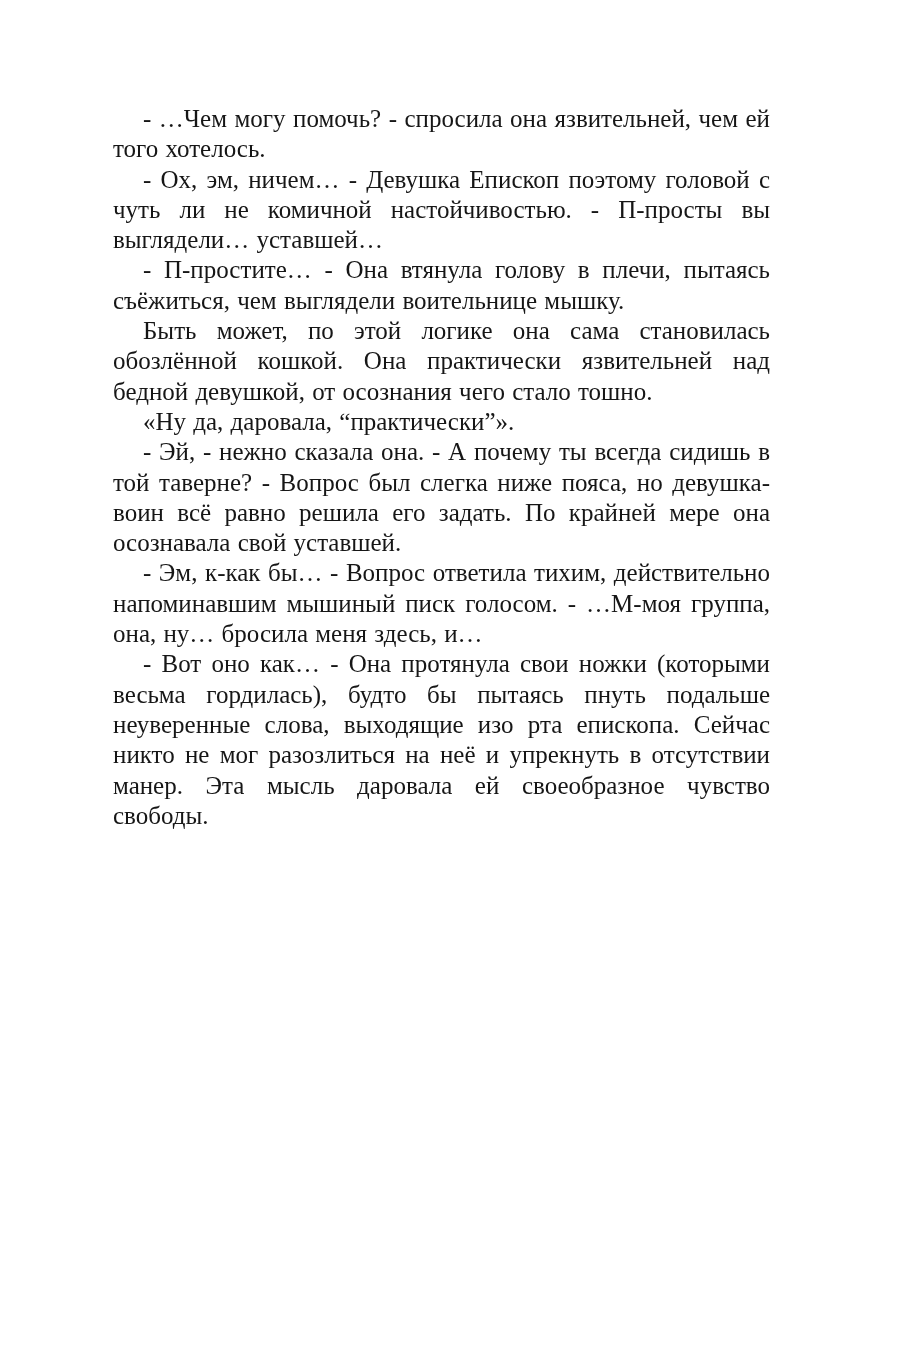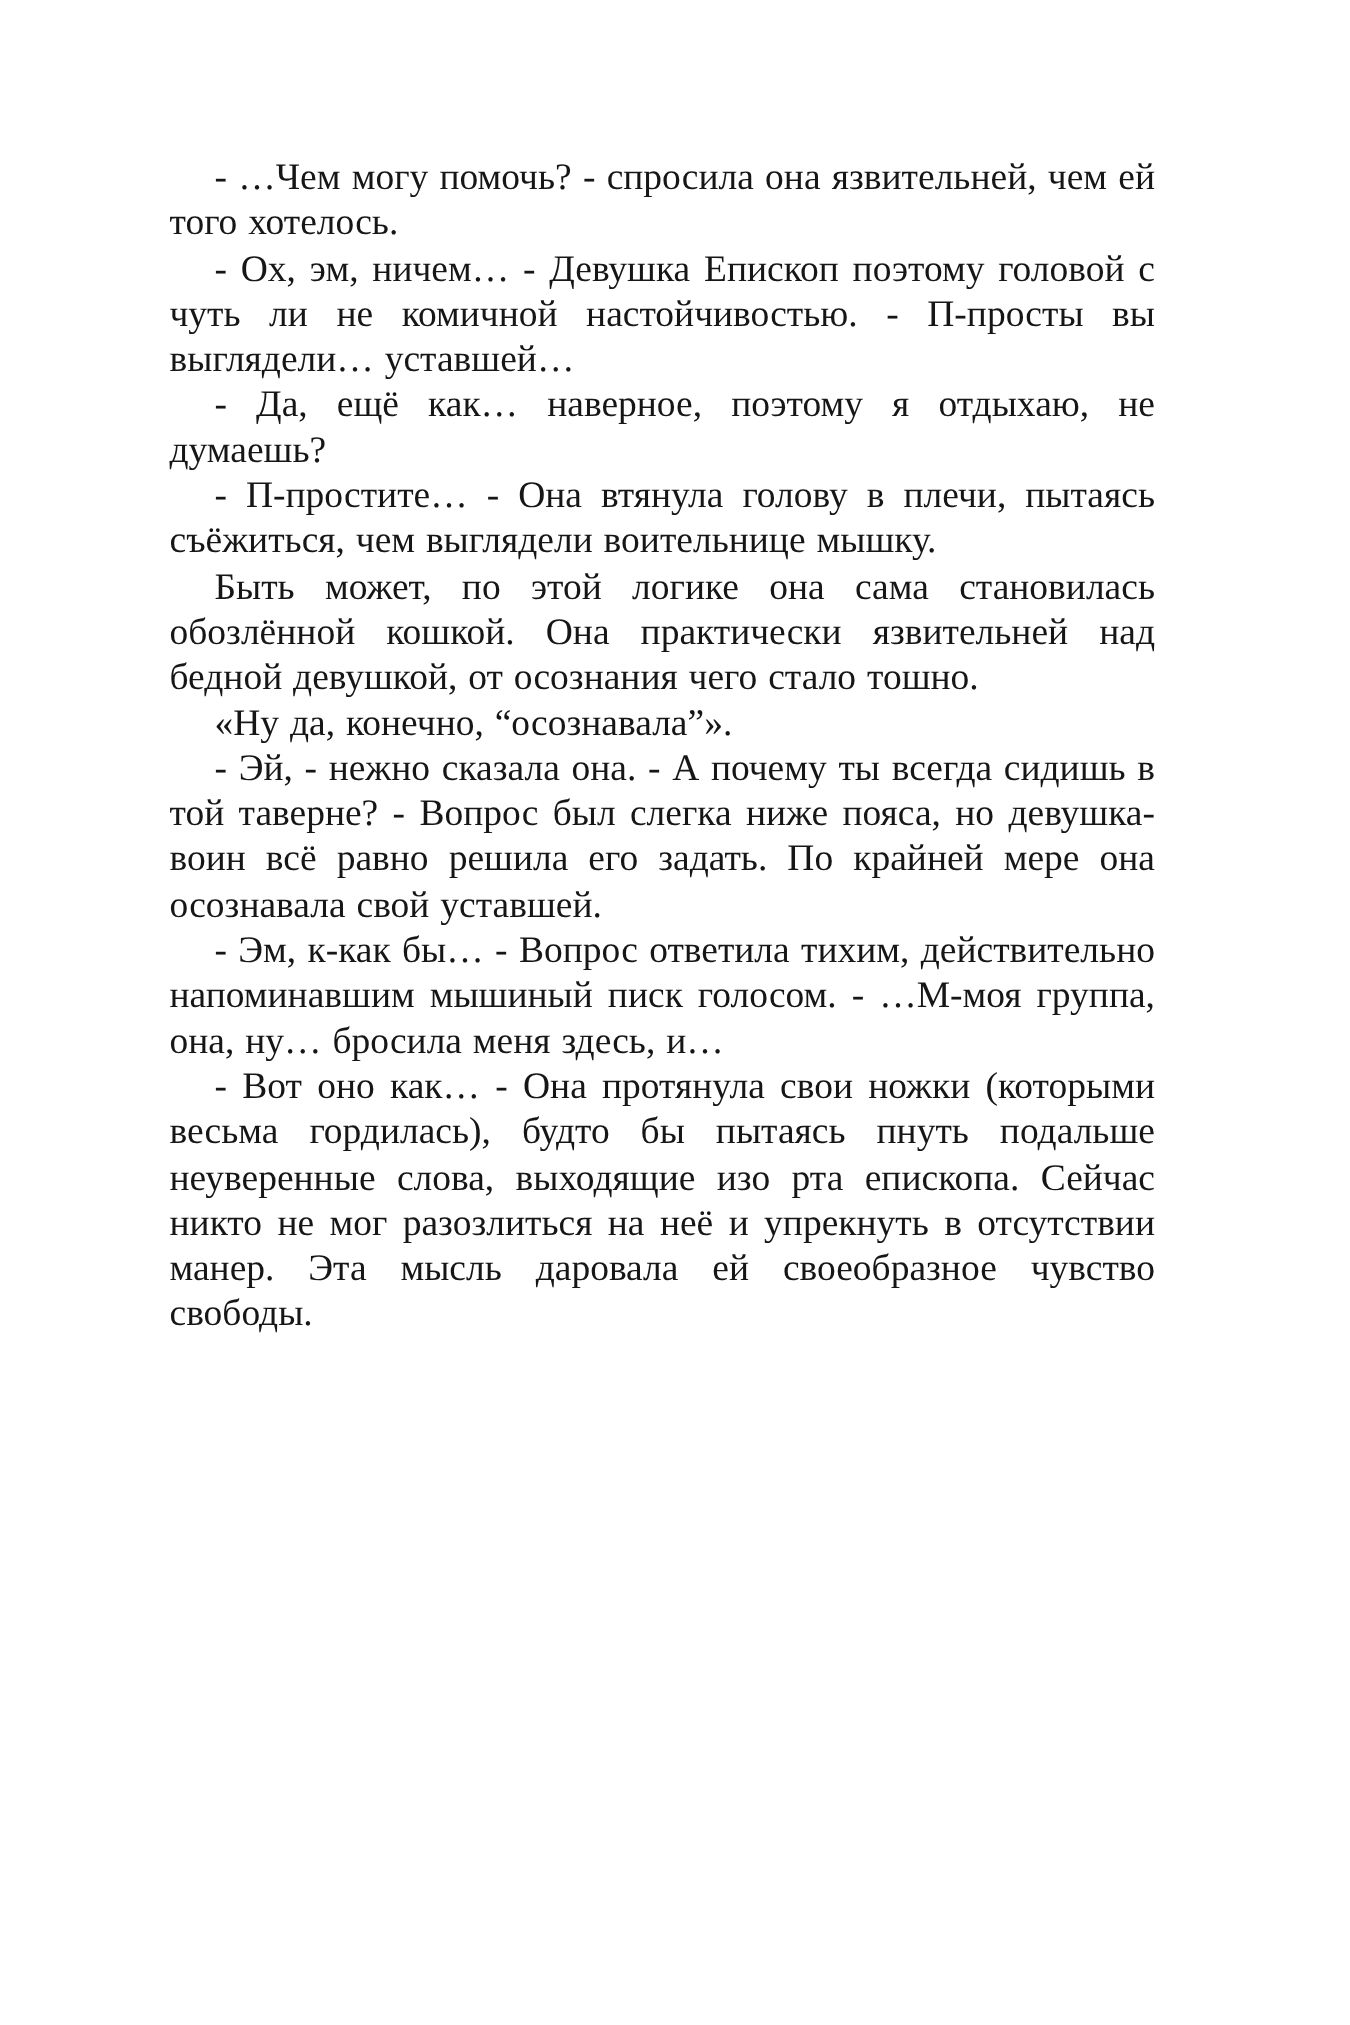--- a/index.html
+++ b/index.html
@@ -34,21 +34,20 @@
     word-spacing: 1px;
   }
 </style>
 </head>
 <body>
 
 <div class="page">
   <div class="text-column">
     <p>- …Чем могу помочь? - спросила она язвительней, чем ей того хотелось.</p>
     <p>- Ох, эм, ничем… - Девушка Епископ поэтому головой с чуть ли не комичной настойчивостью. - П-просты вы выглядели… уставшей…</p>
-    <p>- Да, ещё как… наверное, поэтому я отдыхаю, не думаешь?</p>
     <p>- П-простите… - Она втянула голову в плечи, пытаясь съёжиться, чем выглядели воительнице мышку.</p>
     <p>Быть может, по этой логике она сама становилась обозлённой кошкой. Она практически язвительней над бедной девушкой, от осознания чего стало тошно.</p>
-    <p>«Ну да, конечно, “осознавала”».</p>
+    <p>«Ну да, даровала, “практически”».</p>
     <p>- Эй, - нежно сказала она. - А почему ты всегда сидишь в той таверне? - Вопрос был слегка ниже пояса, но девушка-воин всё равно решила его задать. По крайней мере она осознавала свой уставшей.</p>
     <p>- Эм, к-как бы… - Вопрос ответила тихим, действительно напоминавшим мышиный писк голосом. - …М-моя группа, она, ну… бросила меня здесь, и…</p>
     <p>- Вот оно как… - Она протянула свои ножки (которыми весьма гордилась), будто бы пытаясь пнуть подальше неуверенные слова, выходящие изо рта епископа. Сейчас никто не мог разозлиться на неё и упрекнуть в отсутствии манер. Эта мысль даровала ей своеобразное чувство свободы.</p>
   </div>
 </div>
 
 </body></html>

